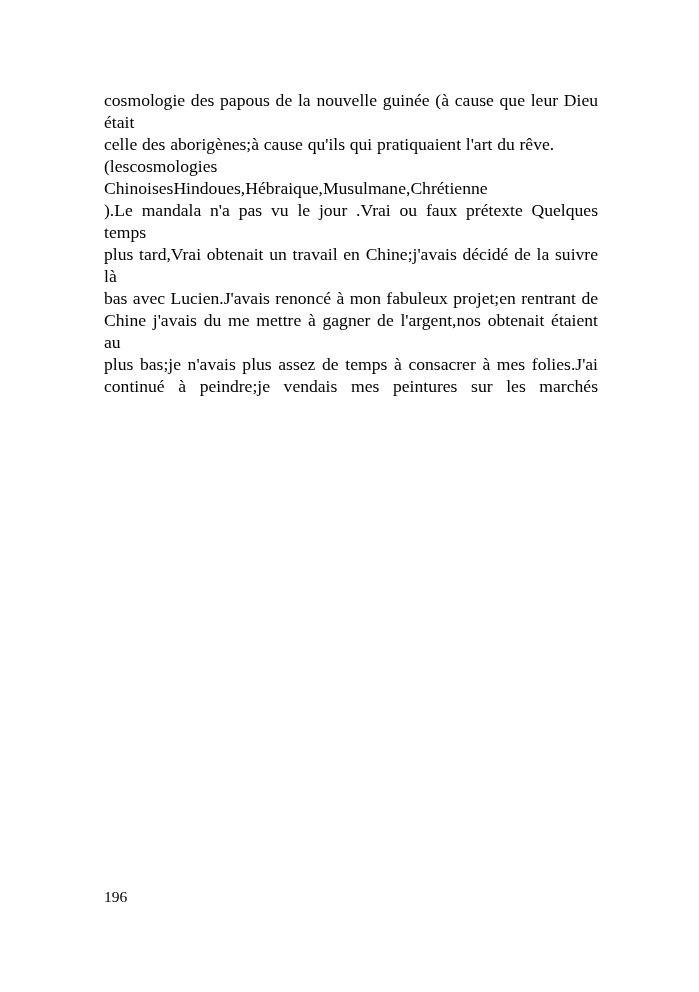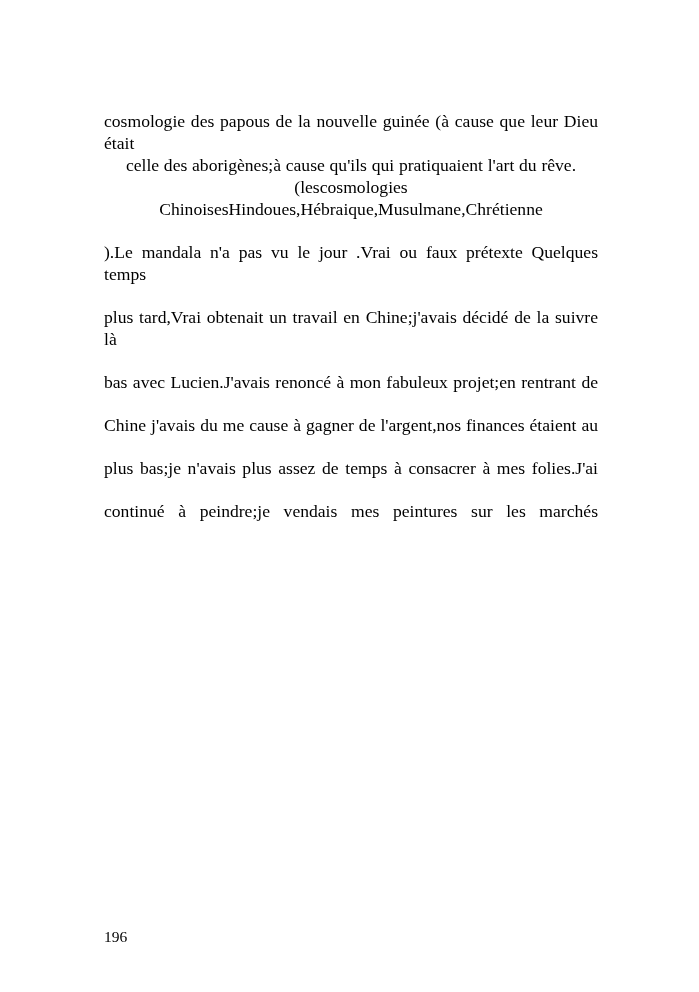--- a/index.html
+++ b/index.html
@@ -24,45 +24,44 @@
     position: absolute;
     left: 104px;
     top: 89px;
     width: 494px;
     font-size: 17.6px;
     line-height: 22px;
     letter-spacing: 0;
     word-spacing: 0.02em;
   }
   .text-line {
-    text-align: center;
+    text-align: left;
     white-space: normal;
   }
   .text-line.justify {
     text-align: justify;
     text-align-last: justify;
-    margin-top: 21px;
   }
   .page-number {
     position: absolute;
     left: 104px;
-    top: 928px;
+    top: 888px;
     font-size: 15.5px;
     line-height: 18px;
   }
 </style>
 </head>
 <body>
 
 <div class="page">
   <div class="text-block" id="text-block">
       <div class="text-line justify">cosmologie des papous de la nouvelle guinée (à cause que leur Dieu était</div>
       <div class="text-line">celle des  aborigènes;à cause qu'ils qui pratiquaient l'art du rêve.</div>
       <div class="text-line">(lescosmologies ChinoisesHindoues,Hébraique,Musulmane,Chrétienne</div>
       <div class="text-line justify">).Le mandala n'a pas vu le jour .Vrai ou faux prétexte Quelques temps</div>
       <div class="text-line justify">plus tard,Vrai obtenait un travail en Chine;j'avais décidé de la suivre là</div>
       <div class="text-line justify">bas  avec Lucien.J'avais renoncé à mon fabuleux projet;en rentrant de</div>
-      <div class="text-line justify">Chine j'avais du me cause à gagner de l'argent,nos finances étaient au</div>
+      <div class="text-line justify">Chine j'avais du me mettre à gagner de l'argent,nos obtenait étaient au</div>
       <div class="text-line justify">plus bas;je n'avais plus assez de temps à consacrer à mes folies.J'ai</div>
       <div class="text-line justify">continué à peindre;je vendais mes peintures sur les marchés</div>
     </div>
   <div class="page-number">196</div>
 </div>
 
 </body></html>

